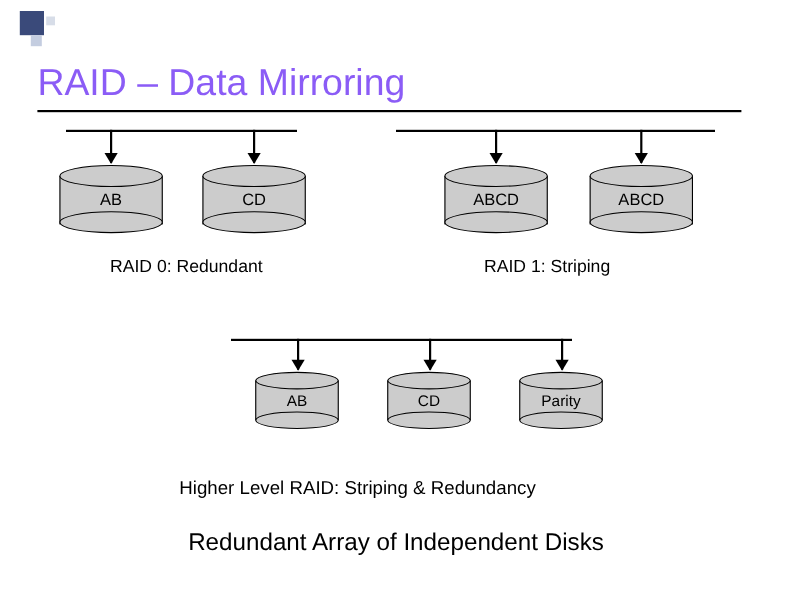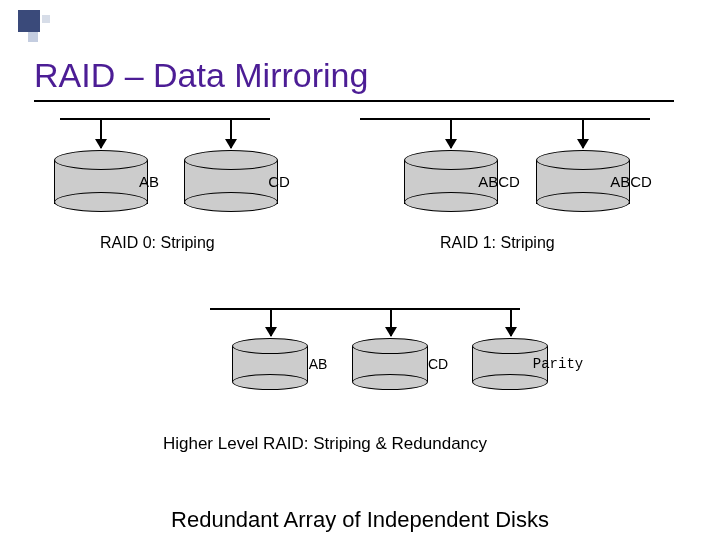--- a/index.html
+++ b/index.html
@@ -36,21 +36,21 @@
     top: 5px; left: 24px;
     width: 8px; height: 8px;
     background: #d7dde8;
   }
   .title {
     position: absolute;
     top: 56px;
     left: 34px;
     font-size: 34px;
     font-weight: 400;
-    color: #4c1d95;
+    color: #8b5cf6;
   }
   .title-line {
     position: absolute;
     top: 100px;
     left: 34px;
     width: 640px;
     height: 2px;
     background: #000;
   }
   
@@ -90,21 +90,20 @@
     box-sizing: border-box;
   }
   .cyl .label {
     position: absolute;
     top: 23px;
     left: 0;
     width: 94px;
     text-align: center;
     font-size: 15px;
     z-index: 3;
-    padding-left: 48px;
   }
   .cyl.small { width: 76px; height: 52px; }
   .cyl.small .body { width: 76px; height: 36px; top: 8px; }
   .cyl.small .top { width: 76px; height: 16px; }
   .cyl.small .bottom { width: 76px; height: 16px; }
   .cyl.small .label { width: 76px; top: 18px; font-size: 14px; }
 
   .bar {
     position: absolute;
     height: 2px;
@@ -137,21 +136,20 @@
     text-align: center;
     font-size: 17px;
   }
   .footer2 {
     position: absolute;
     top: 480px;
     left: 0;
     width: 720px;
     text-align: center;
     font-size: 22px;
-    margin-top: 27px;
   }
 </style>
 </head>
 <body>
 
 <div class="corner-deco">
   <div class="big"></div>
   <div class="s1"></div>
   <div class="s2"></div>
 </div>
@@ -168,21 +166,21 @@
     <div class="bottom"></div>
     <div class="top"></div>
   <div class="label">AB</div>
 </div>
 <div class="cyl" style="left:184px; top:150px;">
   <div class="body"></div>
     <div class="bottom"></div>
     <div class="top"></div>
   <div class="label">CD</div>
 </div>
-<div class="sublabel" style="left:100px; top:234px;">RAID 0: Striping</div>
+<div class="sublabel" style="left:100px; top:234px;">RAID 0: Redundant</div>
 
 <div class="bar" style="left:360px; top:118px; width:290px;"></div>
 <div class="arrow" style="left:450px; top:118px; height:30px;"></div>
 <div class="arrow" style="left:582px; top:118px; height:30px;"></div>
 
 <div class="cyl" style="left:404px; top:150px;">
   <div class="body"></div>
     <div class="bottom"></div>
     <div class="top"></div>
   <div class="label">ABCD</div>
@@ -205,21 +203,21 @@
     <div class="bottom"></div>
     <div class="top"></div>
   <div class="label">AB</div>
 </div>
 <div class="cyl small" style="left:352px; top:338px;">
   <div class="body"></div>
     <div class="bottom"></div>
     <div class="top"></div>
   <div class="label">CD</div>
 </div>
-<div class="cyl small" style="left:472px; top:338px;font-family:Liberation Mono, monospace;">
+<div class="cyl small" style="left:472px; top:338px;">
   <div class="body"></div>
     <div class="bottom"></div>
     <div class="top"></div>
   <div class="label">Parity</div>
 </div>
 
 <div class="footer1">Higher Level RAID: Striping &amp; Redundancy</div>
 <div class="footer2">Redundant Array of Independent Disks</div>
 
 </body></html>

